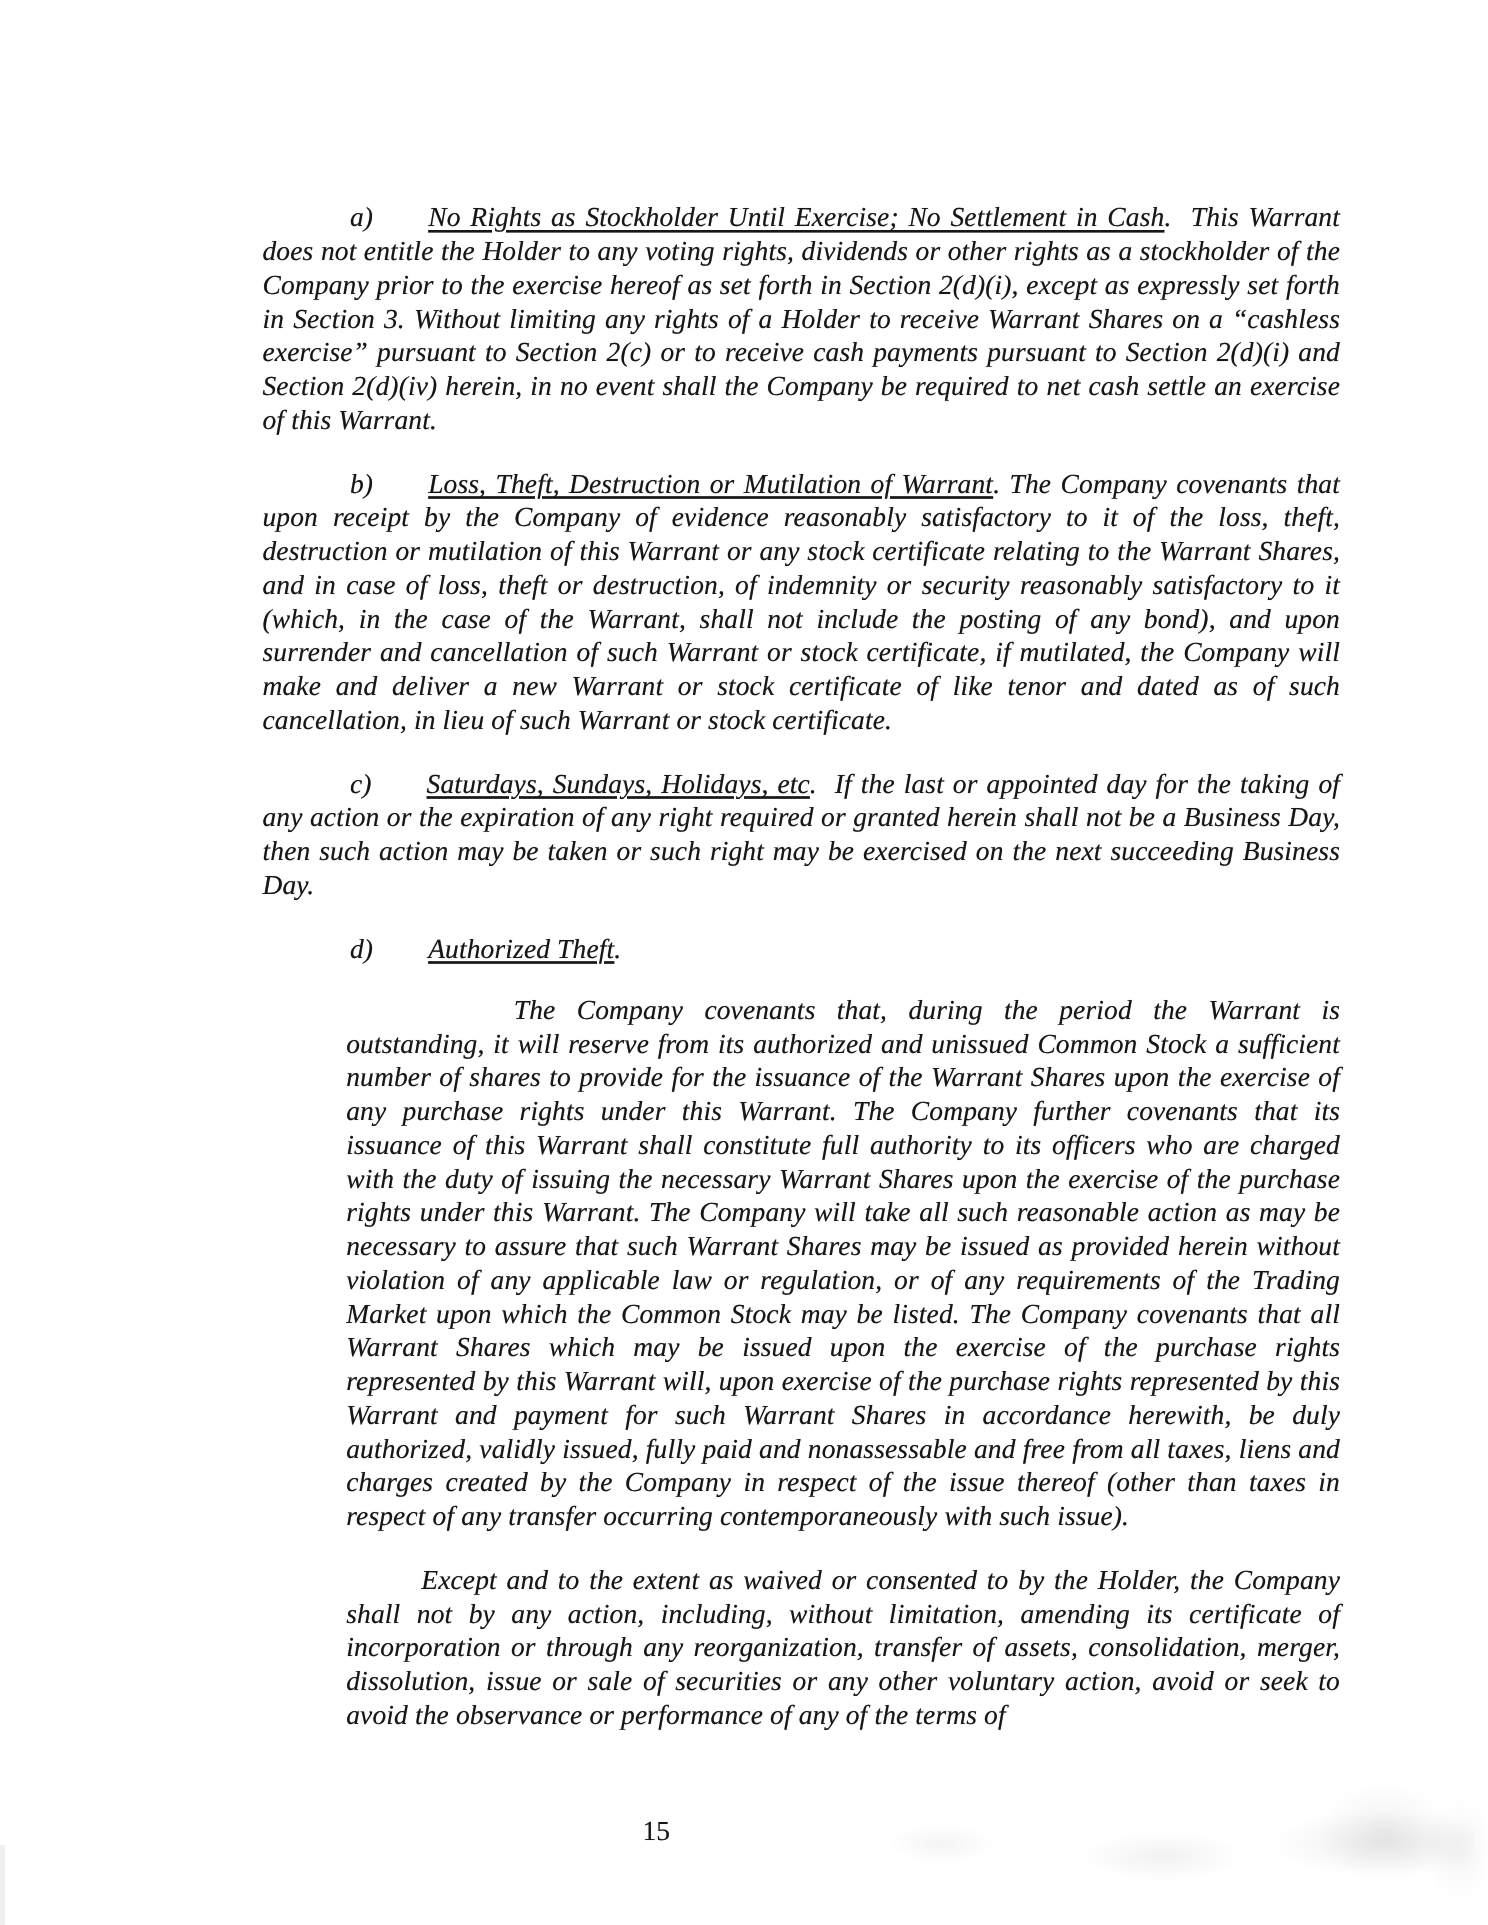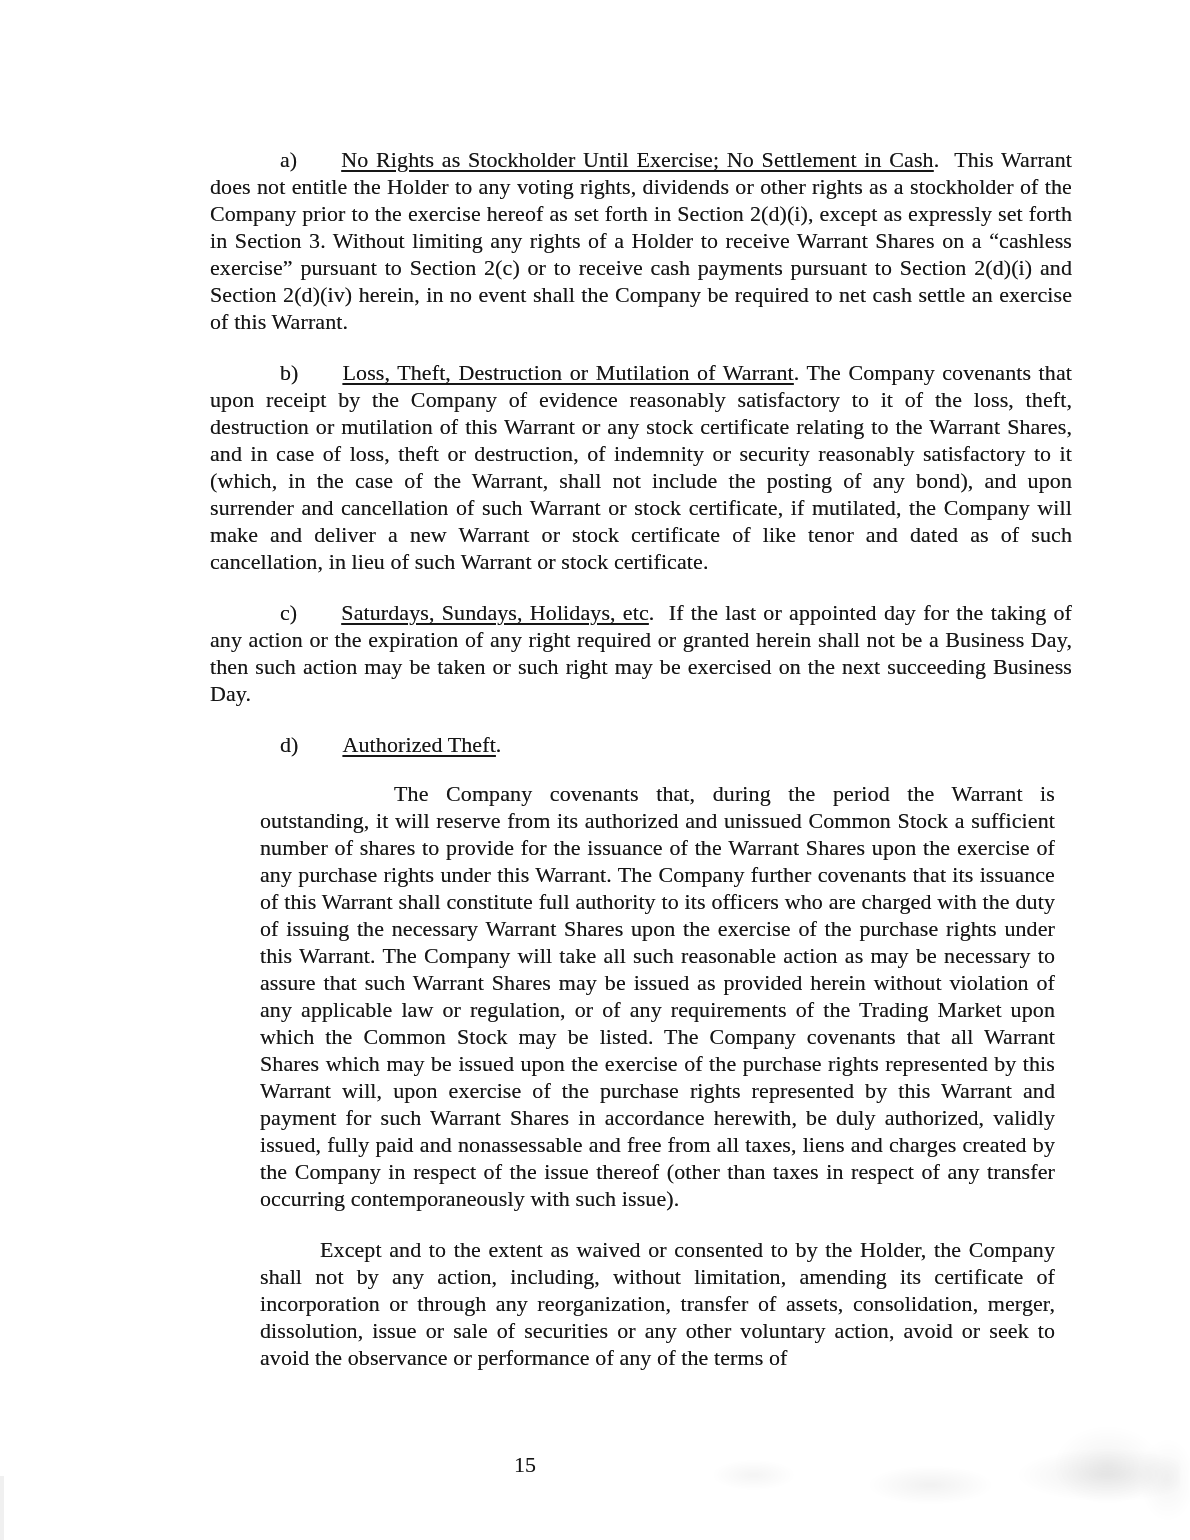--- a/index.html
+++ b/index.html
@@ -11,38 +11,38 @@
     font-family: "Liberation Serif", "DejaVu Serif", serif;
     color: #161616;
     overflow: hidden;
   }
   .page {
     position: absolute; inset: 0;
     background: #ffffff;
     overflow: hidden;
   }
   .content {
-    position: absolute; left: 210px; top: 146px; width: 862px;
+    position: absolute; left: 210px; top: 160px; width: 862px; font-style: italic;
   }
   .para {
     margin: 0 0 24px 0;
     font-size: 22px;
     line-height: 27px;
     text-align: justify;
     letter-spacing: 0.1px;
     text-shadow: 0 0 0.6px rgba(20,20,20,0.55);
   }
   .para.main { text-indent: 70px; }
   .tab { display: inline-block; width: 44px; }
   .heading {
     text-decoration: underline;
     text-decoration-thickness: 1.8px;
     text-underline-offset: 3px;
   }
-  .para.sub { margin-left: 50px; width: 795px; }
+  .para.sub { margin-left: 67px; width: 795px; }
   .indent-deep { text-indent: 134px; }
   .indent-shallow { text-indent: 60px; }
   .para-d { margin-bottom: 22px; }
   .page-number {
     position: absolute; left: 514px; top: 1452px;
     font-size: 22px;
     text-shadow: 0 0 0.6px rgba(20,20,20,0.5);
   }
   .scan-noise { position: absolute; pointer-events: none; }
   .noise-a {

